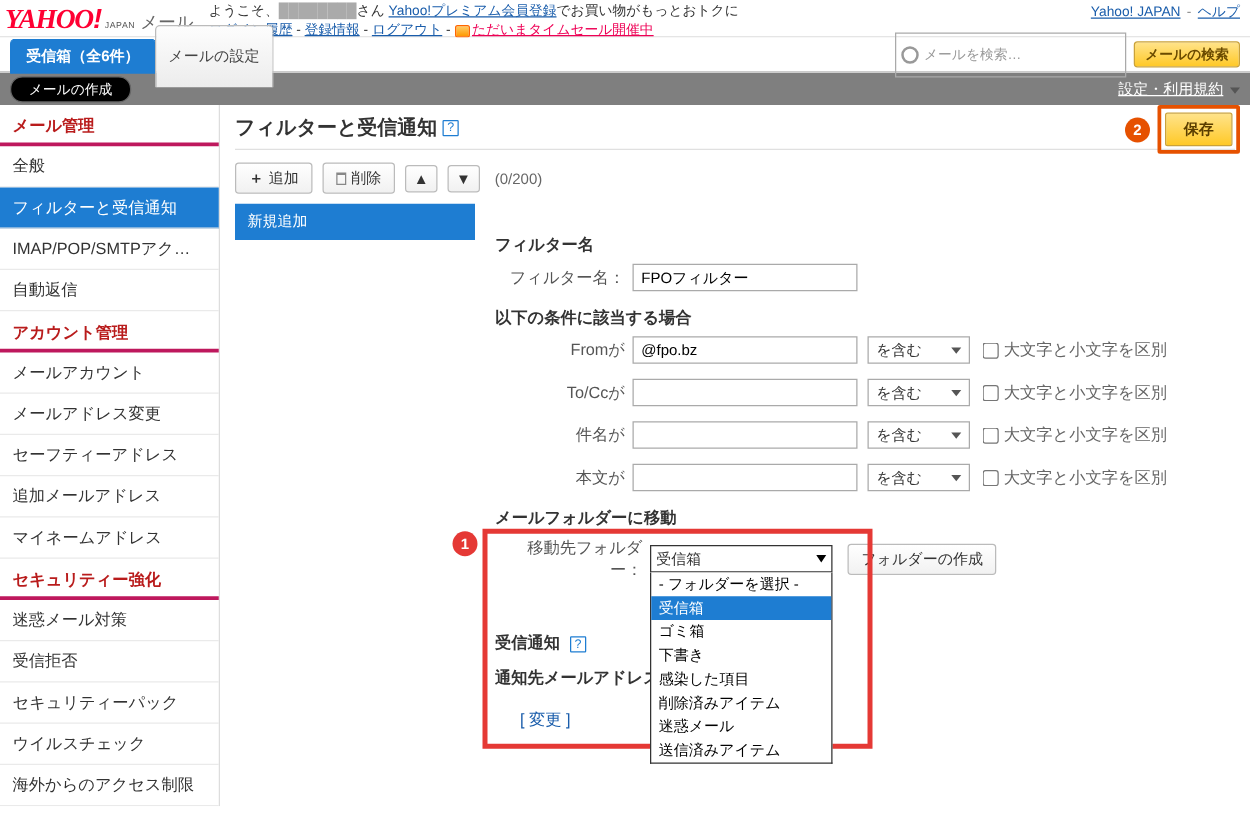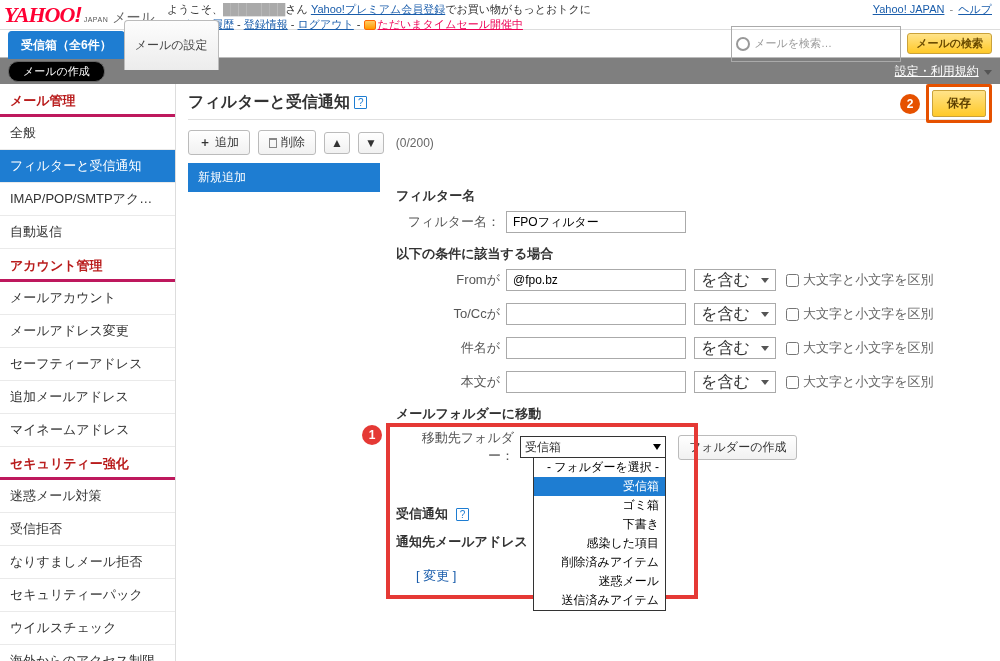--- a/index.html
+++ b/index.html
@@ -19,21 +19,21 @@
 .top-greeting .topline { display: flex; align-items: center; flex-wrap: wrap; }
 .top-right-links { margin-left: auto; font-size: 11px; }
 .top-right-links span.dash { margin: 0 2px; color: #888; }
 .cart-icon { display:inline-block; width:12px; height:10px; border:1px solid #f60; border-radius:2px; margin-right:2px; vertical-align:middle; background:linear-gradient(#fc6,#f90); }
 
 
 .tabbar { display: flex; align-items: center; background: #fff; border-bottom: 1px solid #bbb; padding: 0 8px; height: 28px; position: relative; }
 .tab { padding: 16px 10px; font-size: 12px; color: #444; border: 1px solid #bbb; border-bottom: none; border-radius: 4px 4px 0 0; background: linear-gradient(#fdfdfd,#ececec); margin-right: -1px; cursor: pointer; position: relative; bottom: -1px; }
 .tab.active { background: #1e7dd2; color: #fff; border-color: #1e7dd2; font-weight: bold; padding: 5px 12px; }
 .tabbar-right { margin-left: auto; display: flex; align-items: center; gap: 6px; }
-.search-input { width: 170px; height: 20px; padding: 17px 4px; border: 1px solid #aaa; font-size: 11px; color: #999; display:flex; align-items:center; }
+.search-input { width: 185px; height: 20px; padding: 17px 4px; border: 1px solid #aaa; font-size: 11px; color: #999; display:flex; align-items:center; }
 .search-input::before { content:""; display:inline-block; width:10px; height:10px; border:2px solid #999; border-radius:50%; margin-right:4px; }
 .search-btn { background: linear-gradient(#ffe38a,#ffc928); border: 1px solid #caa23a; border-radius: 3px; padding: 2px 8px; font-size: 11px; font-weight: bold; color: #6b4b00; cursor: pointer; }
 
 
 .subbar { background: #7f7f7f; height: 26px; display: flex; align-items: center; padding: 0 8px; }
 .compose-btn { background: #000; color: #fff; border: 1px solid #666; border-radius: 10px; padding: 2px 14px; font-size: 11px; cursor: pointer; }
 .subbar-right { margin-left: auto; font-size: 12px; }
 .subbar-right a { color: #ffffff; }
 .chev-down { display:inline-block; width:0; height:0; border-left:4px solid transparent; border-right:4px solid transparent; border-top:5px solid #555; margin-left:2px; }
 
@@ -66,32 +66,32 @@
 .filter-body { display:flex; }
 .filter-list { width: 192px; }
 .filter-list .item { background:#1e7dd2; color:#fff; padding:6px 10px; font-size:12px; cursor:pointer; }
 .filter-form { flex:1; padding: 14px 4px 4px 16px; font-size:13px; position:relative; }
 
 .section-title { font-weight:bold; margin: 10px 0 6px; }
 .form-row { display:flex; align-items:center; margin-bottom: 12px; }
 .form-row .label { width: 110px; text-align:right; color:#555; padding-right:6px; }
 .text-input { height:22px; border:1px solid #aaa; padding:0 6px; font-size:12px; background:#fff; }
 .w-main { width: 180px; }
-.select-fake { height:22px; border:1px solid #aaa; padding:0 6px; font-size:16px; background:#fff; width:82px; display:flex; align-items:center; justify-content:space-between; cursor:pointer; }
+.select-fake { height:22px; border:1px solid #aaa; padding:0 6px; font-size:12px; background:#fff; width:82px; display:flex; align-items:center; justify-content:space-between; cursor:pointer; }
 .cb { margin: 0 4px 0 10px; }
 .cb-label { color:#666; }
 
 .folder-row-wrap { position:relative; }
 .red-box { border: 4px solid #e53935; padding: 10px 6px 2px; position: absolute; left: -10px; top: -6px; width: 312px; height: 176px; pointer-events:none; }
 .num-badge.b1 { background:#e53935; position:absolute; left:-34px; top: -4px; }
 
 .folder-select { position:relative; width:146px; }
 .folder-select-btn { width:100%; height:22px; border:1px solid #333; background:#fff; display:flex; align-items:center; justify-content:space-between; padding:0 4px; font-size:12px; cursor:pointer; }
 .folder-select-btn .arr { width:0;height:0;border-left:4px solid transparent;border-right:4px solid transparent;border-top:6px solid #000; }
-.folder-dropdown { position:absolute; top:22px; left:13px; right:0; background:#fff; border:1px solid #333; border-top:none; z-index:5;text-align:right; }
+.folder-dropdown { position:absolute; top:22px; left:0; right:0; background:#fff; border:1px solid #333; border-top:none; z-index:5; }
 .folder-dropdown .opt { padding:1px 6px; font-size:12px; cursor:pointer; color:#000; white-space:nowrap; }
 .folder-dropdown .opt.sel { background:#1e7dd2; color:#fff; }
 .create-folder-btn { background: linear-gradient(#fff,#f1f1f1); border:1px solid #bbb; border-radius:3px; padding: 3px 10px; font-size:12px; cursor:pointer; margin-left:12px; }
 
 .sub-section { margin-top: 12px; }
 .small-link { color:#1a5dab; text-decoration:none; }
 
 </style>
 </head>
 <body>
@@ -159,21 +159,20 @@
     <div class="side-group-title">アカウント管理</div>
     <div class="side-item">メールアカウント</div>
     <div class="side-item">メールアドレス変更</div>
     <div class="side-item">セーフティーアドレス</div>
     <div class="side-item">追加メールアドレス</div>
     <div class="side-item">マイネームアドレス</div>
 
     <div class="side-group-title">セキュリティー強化</div>
     <div class="side-item">迷惑メール対策</div>
     <div class="side-item">受信拒否</div>
-    <div class="side-item">なりすましメール拒否</div>
     <div class="side-item">セキュリティーパック</div>
     <div class="side-item">ウイルスチェック</div>
     <div class="side-item">海外からのアクセス制限</div>
   </div>
 
   <div class="content">
     <div class="badge-wrap">
       <div class="num-badge b2">2</div>
       <div class="save-btn-wrap">
         <div class="save-btn">保存</div>

